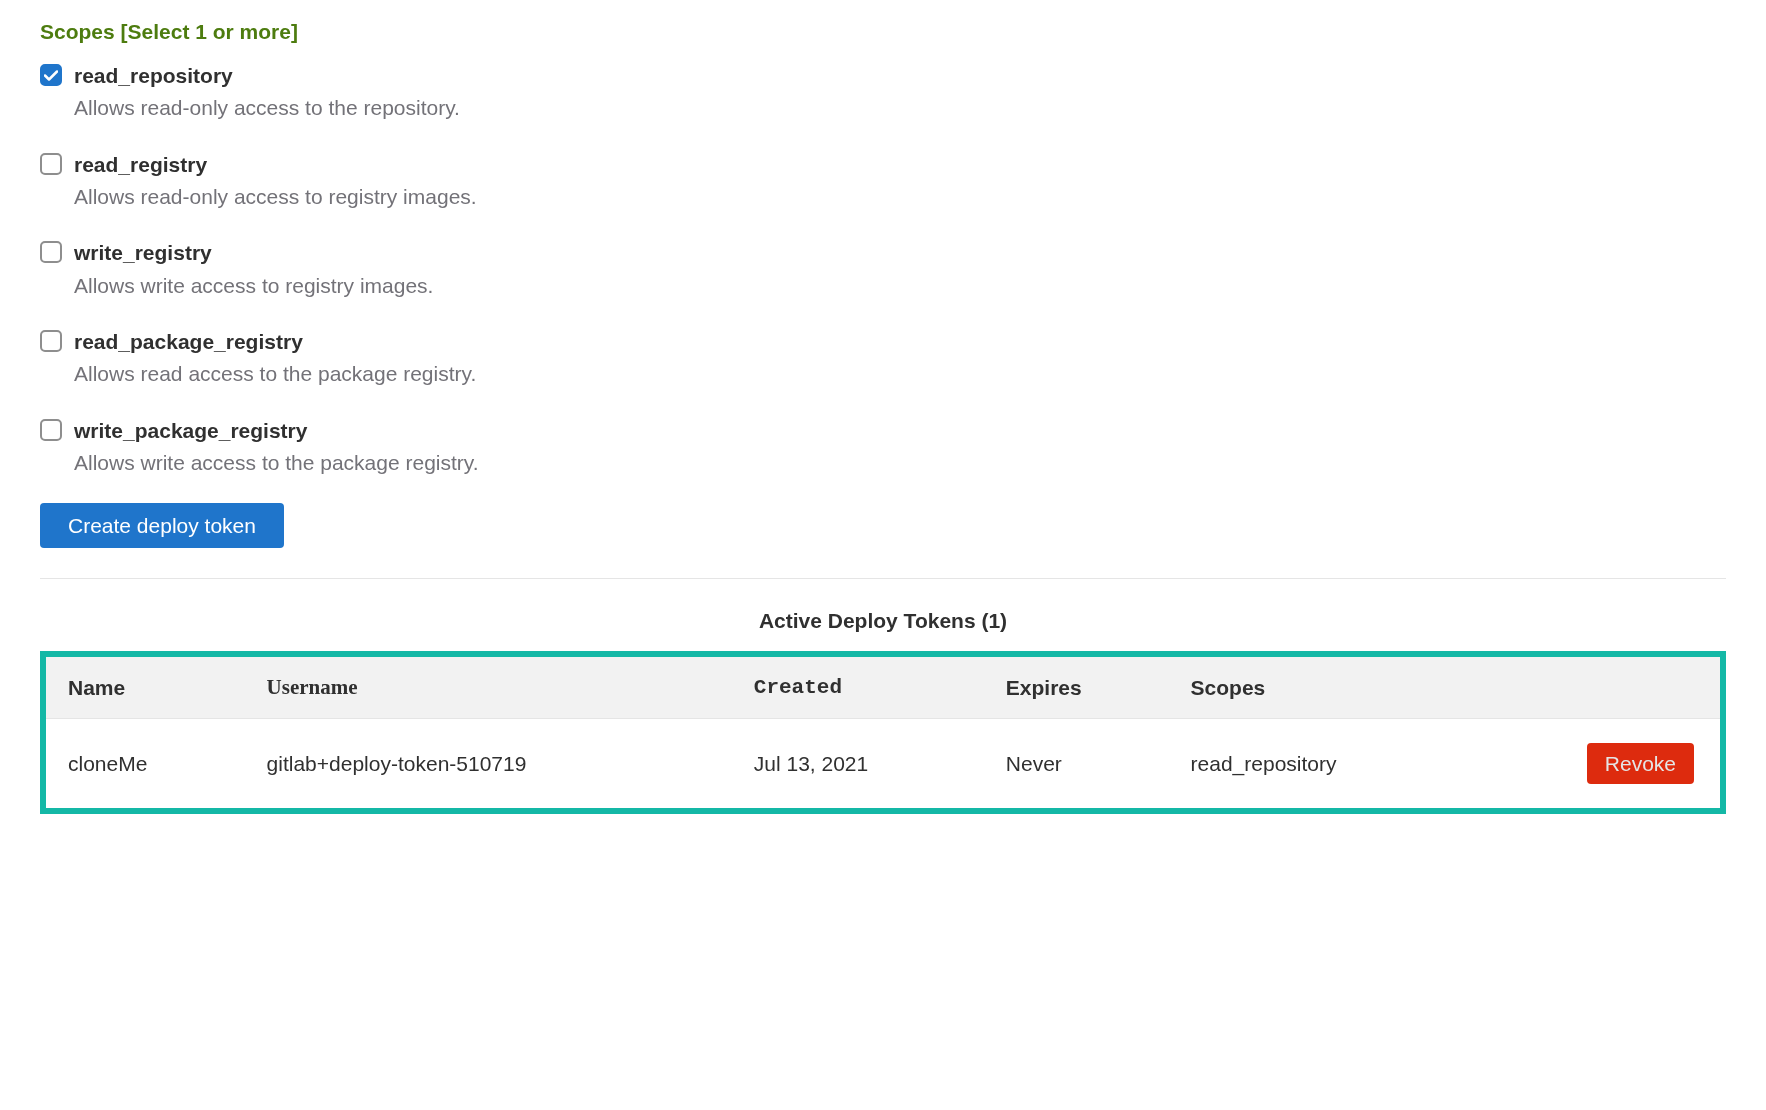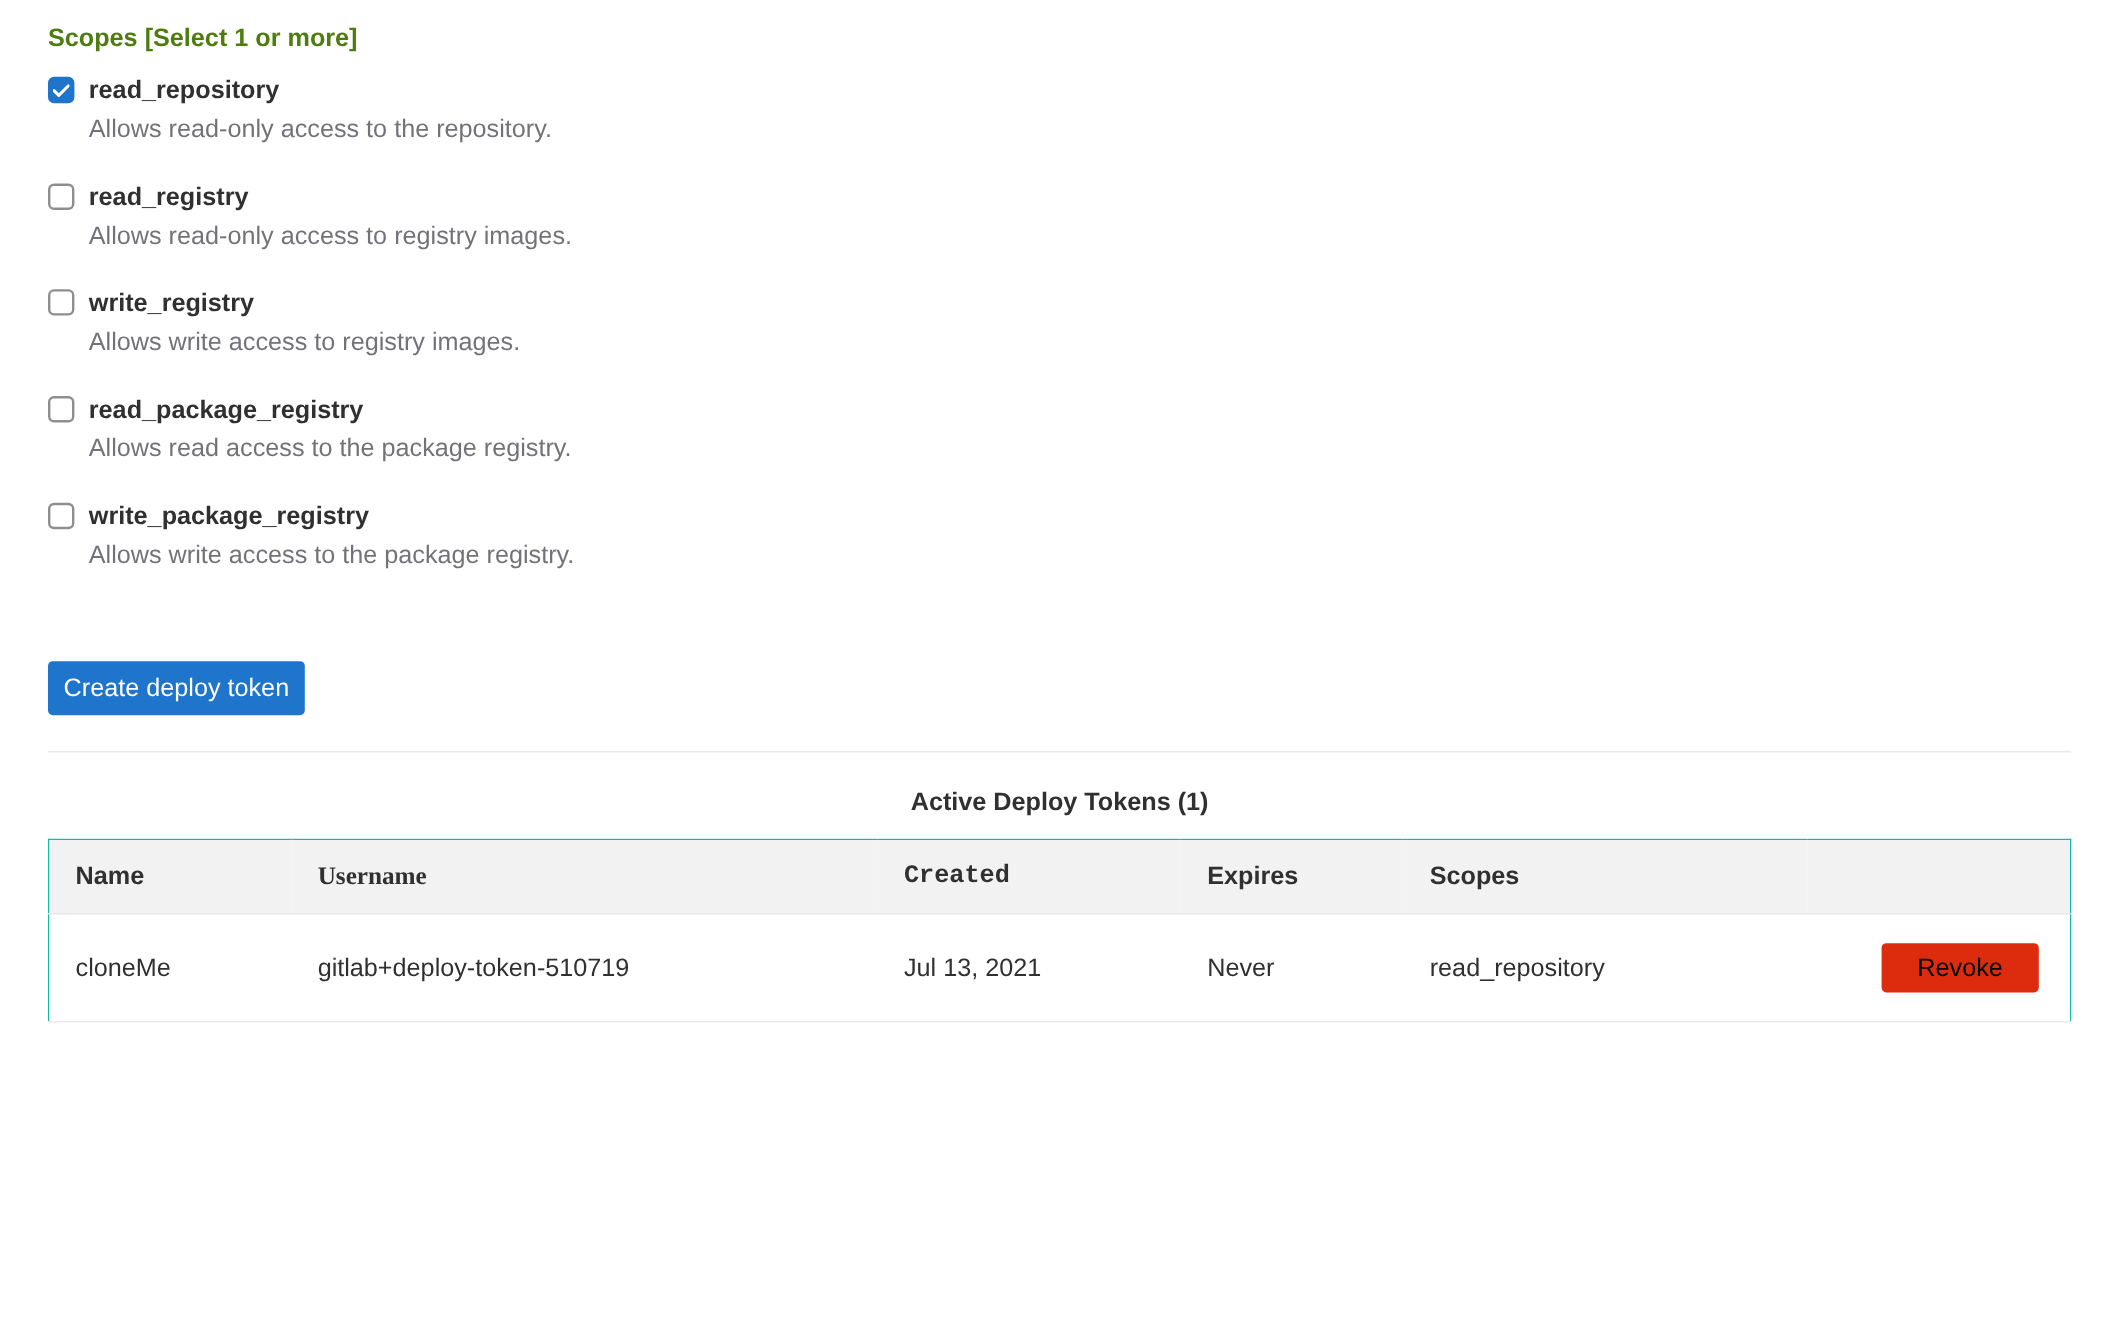--- a/index.html
+++ b/index.html
@@ -69,54 +69,53 @@
       font-weight: 400;
       color: #737278;
       line-height: 1.4;
       margin-top: 4px;
     }
     .btn-primary {
       background: #1f75cb;
       color: #ffffff;
       border: none;
       border-radius: 4px;
-      padding: 12px 13px;
+      padding: 12px 28px;
       font-size: 21px;
       font-weight: 400;
       cursor: pointer;
       line-height: 1;
-      margin-top: 48px;
     }
     .btn-danger {
       background: #dd2b0e;
-      color: #000000;
+      color: #e5e5e5;
       border: none;
       border-radius: 4px;
-      padding: 10px 30px;
+      padding: 10px 18px;
       font-size: 21px;
       font-weight: 400;
       cursor: pointer;
       line-height: 1;
     }
     hr.divider {
       border: none;
       border-top: 1px solid #e5e5e5;
       margin: 30px 0;
     }
     .table-title {
       font-size: 21px;
       font-weight: 700;
       color: #303030;
       margin-bottom: 18px;
       text-align: center;
     }
     .tokens-table {
       width: 100%;
       border-collapse: collapse;
-      border: 1px solid #14b8a6;
+      border: 6px solid #14b8a6;
     }
     .tokens-table thead tr {
       background: #f2f2f2;
       border-bottom: 1px solid #e5e5e5;
     }
     .tokens-table th {
       text-align: left;
       font-size: 21px;
       font-weight: 700;
       color: #303030;

